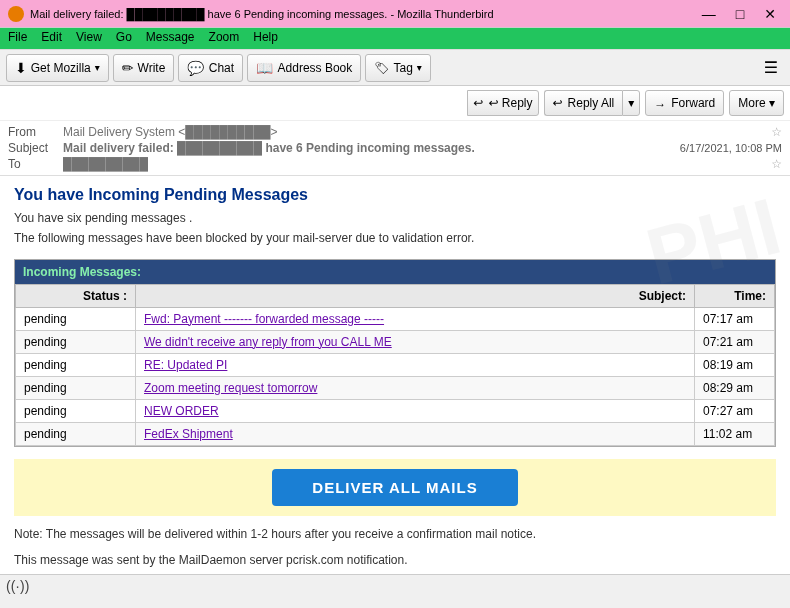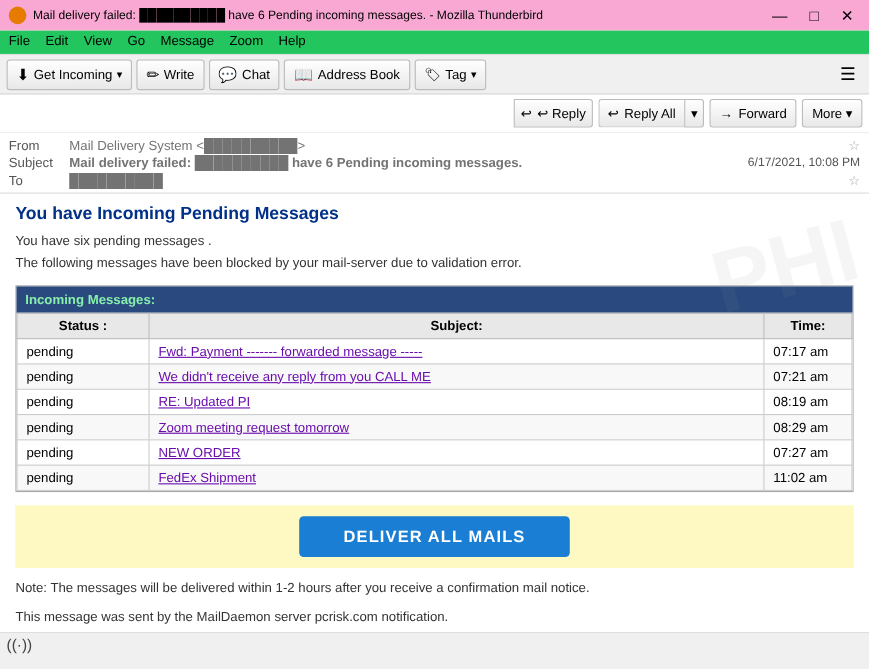--- a/index.html
+++ b/index.html
@@ -117,21 +117,21 @@
     }
     .msg-table {
       width: 100%;
       border-collapse: collapse;
       font-size: 12px;
     }
     .msg-table th {
       background: #e8e8e8;
       border: 1px solid #bbb;
       padding: 4px 8px;
-      text-align: center;
+      text-align: right;
       font-weight: bold;
     }
     .msg-table td {
       border: 1px solid #ccc;
       padding: 4px 8px;
       background: #fff;
     }
     .msg-table tr:nth-child(even) td { background: #f8f8f8; }
     .msg-link { color: #6a0dad; text-decoration: underline; cursor: pointer; margin-top: 20px; }
 
@@ -194,21 +194,21 @@
   <span class="menu-item">View</span>
   <span class="menu-item">Go</span>
   <span class="menu-item">Message</span>
   <span class="menu-item">Zoom</span>
   <span class="menu-item">Help</span>
 </div>
 
 <div class="toolbar">
   <button class="tb-action-btn">
     <span style="font-size:14px;">⬇</span>
-    <span>Get Incoming</span>
+    <span>Get Mozilla</span>
     <span style="font-size:10px;">▾</span>
   </button>
   <button class="tb-action-btn">
     <span style="font-size:14px;">✏</span>
     <span>Write</span>
   </button>
   <button class="tb-action-btn">
     <span style="font-size:14px;">💬</span>
     <span>Chat</span>
   </button>

